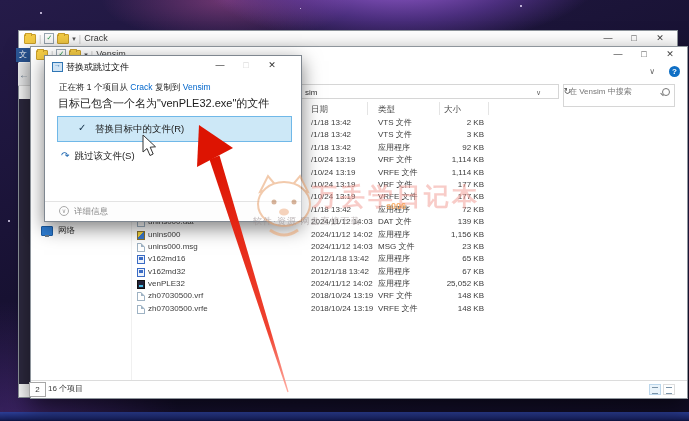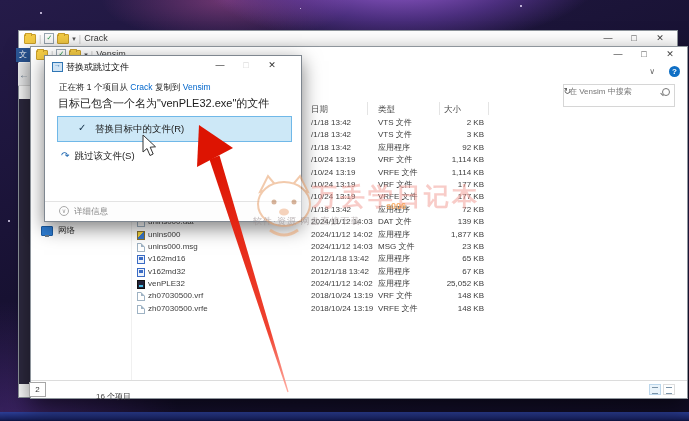--- a/index.html
+++ b/index.html
@@ -65,21 +65,21 @@
   .fic.app-blue{background:#eef3fb;border:1px solid #3a6bc4;}
   .fic.app-blue:after{content:"";position:absolute;left:1px;top:1px;width:4px;height:3px;background:#3a6bc4;}
   .fic.app-dark{background:#23233a;border:1px solid #111;}
   .fic.app-dark:after{content:"";position:absolute;left:1px;top:4px;width:4px;height:2px;background:#49c0e8;}
   .fname{position:absolute;left:17px;top:0;white-space:nowrap;}
   .fdate{position:absolute;left:180px;top:0;white-space:nowrap;}
   .ftype{position:absolute;left:247px;top:0;white-space:nowrap;}
   .fsize{position:absolute;left:310px;width:43px;top:0;text-align:right;white-space:nowrap;}
   .statusbar{position:absolute;left:0;right:0;bottom:0;height:17px;border-top:1px solid #dcdcdc;background:#fff;
     font-size:8px;color:#3c3c3c;line-height:16px;}
-  .status-count{position:absolute;left:17px;top:8px;margin-left:48px;}
+  .status-count{position:absolute;left:17px;top:0;}
   .viewbtn{position:absolute;bottom:3px;width:12px;height:11px;box-sizing:border-box;border:1px solid #bcd7ec;background:#eaf4fb;}
   .viewbtn.b1{right:26px;}
   .viewbtn.b2{right:12px;border-color:#ddd;background:#fff;}
   .viewbtn i{display:block;margin:2px auto 0;width:6px;height:5px;border-top:1px solid #7a93a8;border-bottom:1px solid #7a93a8;}
   
   .crack-filebtn{position:absolute;left:-3px;top:17px;width:14px;height:14px;background:#2b5797;color:#fff;
     font-size:8px;line-height:14px;text-align:center;}
   .crack-back{position:absolute;left:0px;top:38px;font-size:10px;color:#6a7c90;}
   .crack-addr-frag{position:absolute;left:-1px;top:32px;width:13px;height:22px;background:#f1f2f3;border-bottom:1px solid #d9d9d9;}
   .crack-dark{position:absolute;left:0px;top:68px;width:12px;height:285px;background:rgba(17,13,38,.88);}
@@ -174,20 +174,24 @@
       <span class="ctrl">✕</span>
     </div>
   </div>
 
   <div class="ribbon">
     <span class="ribbon-caret">∨</span>
     <span class="help-btn">?</span>
   </div>
 
   <div class="addr-row">
+    <div class="addr-box">
+      <span class="addr-text">sim</span>
+      <span class="addr-caret">∨</span>
+    </div>
     <span class="addr-refresh" style="position:absolute;right:116px;top:1px;">↻</span>
     <div class="search-box">
       <span class="search-ph">在 Vensim 中搜索</span>
       <span class="mag"></span>
     </div>
   </div>
 
   <div class="sidebar-divider"></div>
   <div class="side-item">
     <span class="net-icon"></span>
@@ -255,21 +259,21 @@
         <span class="fname">unins000.dat</span>
         <span class="fdate">2024/11/12 14:03</span>
         <span class="ftype">DAT 文件</span>
         <span class="fsize">139 KB</span>
       </div>
       <div class="frow">
         <span class="fic app-installer"></span>
         <span class="fname">unins000</span>
         <span class="fdate">2024/11/12 14:02</span>
         <span class="ftype">应用程序</span>
-        <span class="fsize">1,877 KB</span>
+        <span class="fsize">1,156 KB</span>
       </div>
       <div class="frow">
         <span class="fic page"></span>
         <span class="fname">unins000.msg</span>
         <span class="fdate">2024/11/12 14:03</span>
         <span class="ftype">MSG 文件</span>
         <span class="fsize">23 KB</span>
       </div>
       <div class="frow">
         <span class="fic app-blue"></span>

